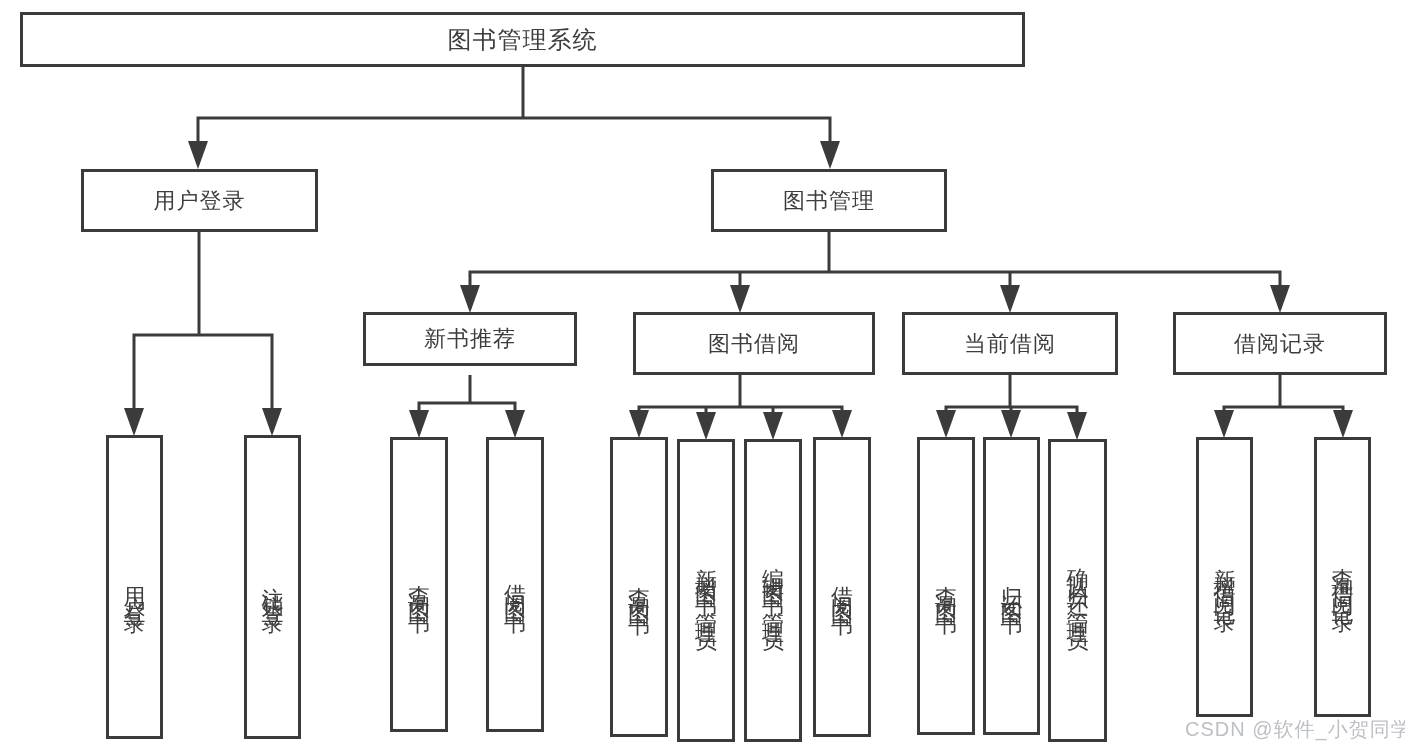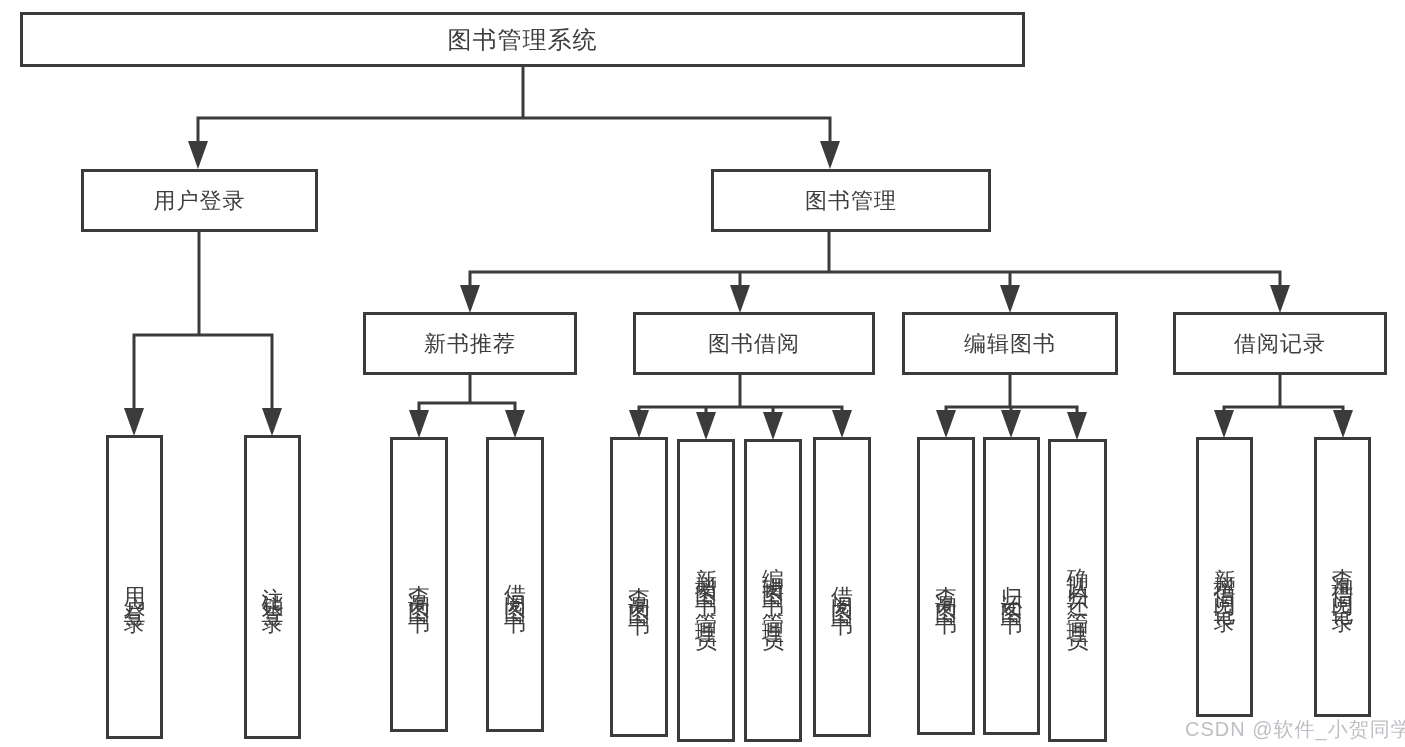--- a/index.html
+++ b/index.html
@@ -115,25 +115,25 @@
       <path d="M1280 375 V407"></path>
       <path d="M1224 433 V407 H1343 V433"></path>
       <polygon points="1214,410 1234,410 1224,438"></polygon>
       <polygon points="1333,410 1353,410 1343,438"></polygon>
     </g>
   </svg>
 
   <div class="box h-box root-box" style="left:20px; top:12px; width:1005px; height:55px;">图书管理系统</div>
 
   <div class="box h-box" style="left:81px; top:169px; width:237px; height:63px;">用户登录</div>
-  <div class="box h-box" style="left:711px; top:169px; width:280px; height:63px;">图书管理</div>
+  <div class="box h-box" style="left:711px; top:169px; width:236px; height:63px;">图书管理</div>
 
-  <div class="box h-box" style="left:363px; top:312px; width:214px; height:63px;">新书推荐</div>
+  <div class="box h-box" style="left:363px; top:312px; width:214px; height:54px;">新书推荐</div>
   <div class="box h-box" style="left:633px; top:312px; width:242px; height:63px;">图书借阅</div>
-  <div class="box h-box" style="left:902px; top:312px; width:216px; height:63px;">编辑图书</div>
+  <div class="box h-box" style="left:902px; top:312px; width:216px; height:63px;">当前借阅</div>
   <div class="box h-box" style="left:1173px; top:312px; width:214px; height:63px;">借阅记录</div>
 
   <div class="box leaf" style="left:106px; top:435px; width:57px; height:304px;">
     <span>用户登录</span>
   </div>
   <div class="box leaf" style="left:244px; top:435px; width:57px; height:304px;">
     <span>注销登录</span>
   </div>
 
   <div class="box leaf" style="left:390px; top:437px; width:58px; height:295px;">

